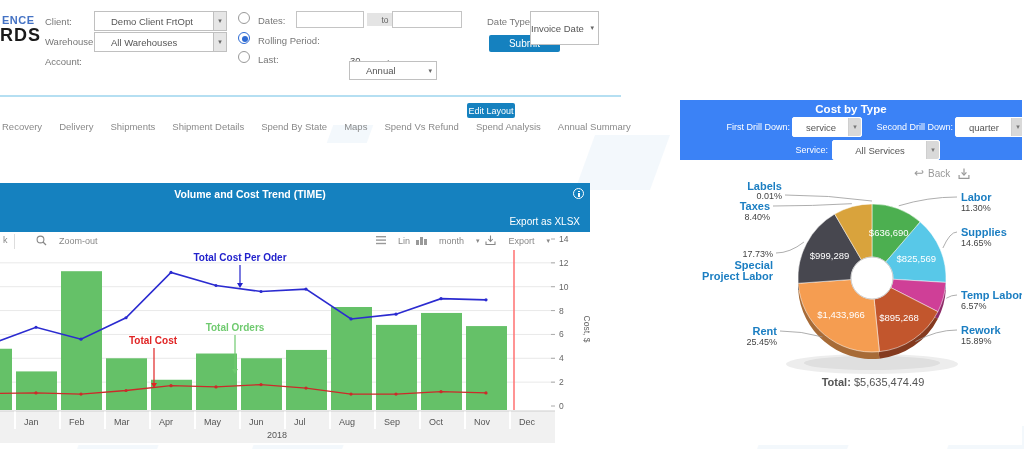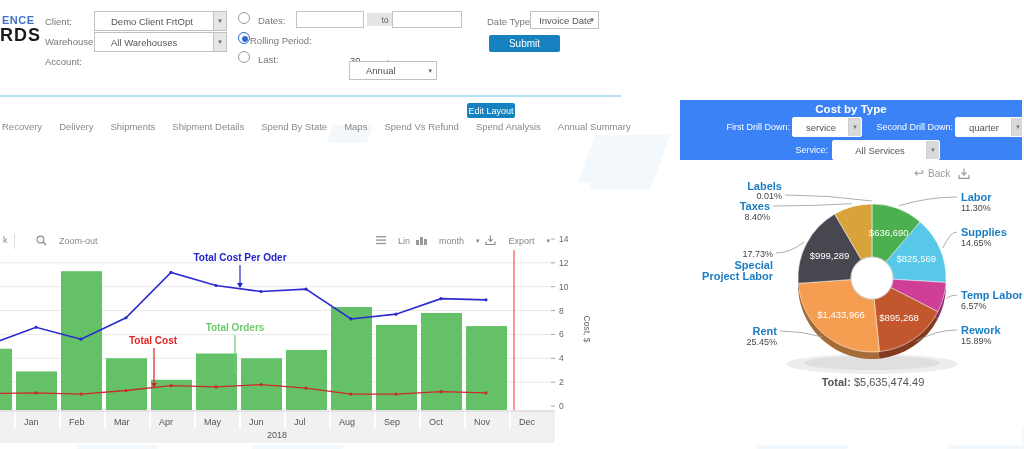--- a/index.html
+++ b/index.html
@@ -95,33 +95,33 @@
   </div>
   <span class="abs lbl" style="left:45px; top:56px;">Account:</span>
 
   <span class="radio" style="left:238px; top:12px;"></span>
   <span class="abs lbl" style="left:258px; top:15px;">Dates:</span>
   <input class="inp" style="left: 296px; top: 11px; width: 68px; height: 17px;">
   <span class="tochip" style="left:367px; top:13px; width:36px; height:13px;">to</span>
   <input class="inp" style="left: 392px; top: 11px; width: 70px; height: 17px;">
 
   <span class="radio checked" style="left:238px; top:32px;"></span>
-  <span class="abs lbl" style="left:250px; top:35px;">Rolling Period:</span>
+  <span class="abs lbl" style="left:258px; top:35px;">Rolling Period:</span>
   <div class="sel" style="left:349px; top:31px; width:88px; height:19px;margin-top:30px;">
     <span>Annual</span>
     <span class="car">▾</span>
   </div>
 
   <span class="radio" style="left:238px; top:51px;"></span>
   <span class="abs lbl" style="left:258px; top:54px;">Last:</span>
   <span class="abs" style="left:350px; top:55px; font-size:9.5px; color:#555; border-bottom:1px solid #999; width:28px;">30</span>
   <span class="abs lbl" style="left:384px; top:58px;">days</span>
 
   <span class="abs lbl" style="left:487px; top:16px;">Date Type:</span>
-  <div class="sel" style="left:530px; top:11px; width:69px; height:18px; justify-content:flex-end; padding-left:0;">
+  <div class="sel" style="left:530px; top:11px; width:69px; height:34px; justify-content:flex-start; padding-left:0;">
     <span style="margin-right:6px;">Invoice Date</span>
     <span class="car">▾</span>
   </div>
   <button class="btn" style="left:489px; top:35px; width:71px; height:17px; font-size:10px;">Submit</button>
 
   <div class="divider"></div>
   <button class="btn" style="left:467px; top:103px; width:48px; height:15px; font-size:9px;">Edit Layout</button>
 
   <div class="tabs" id="nav-tabs">
       <span class="tab">Recovery</span>
@@ -129,20 +129,28 @@
       <span class="tab">Shipments</span>
       <span class="tab">Shipment Details</span>
       <span class="tab">Spend By State</span>
       <span class="tab">Maps</span>
       <span class="tab">Spend Vs Refund</span>
       <span class="tab">Spend Analysis</span>
       <span class="tab">Annual Summary</span>
     </div>
 
   <div id="trend-panel">
+    <div id="trend-head">
+      <div id="trend-title">Volume and Cost Trend (TIME)</div>
+      <span class="info-ic">
+          <i></i>
+          <b></b>
+        </span>
+      <span id="export-xlsx">Export as XLSX</span>
+    </div>
     <div id="trend-toolbar">
       <span class="abs" style="left:3px; top:3px;">k</span>
       <span class="vsep"></span>
       <span class="abs tb-item" style="left:36px; top:3px;">
         <svg width="11" height="11" viewBox="0 0 11 11">
           <circle cx="4.5" cy="4.5" r="3.4" fill="none" stroke="#888" stroke-width="1.1"></circle>
           <line x1="7" y1="7" x2="10" y2="10" stroke="#888" stroke-width="1.2"></line>
         </svg>
         <span>Zoom-out</span>
       </span>

